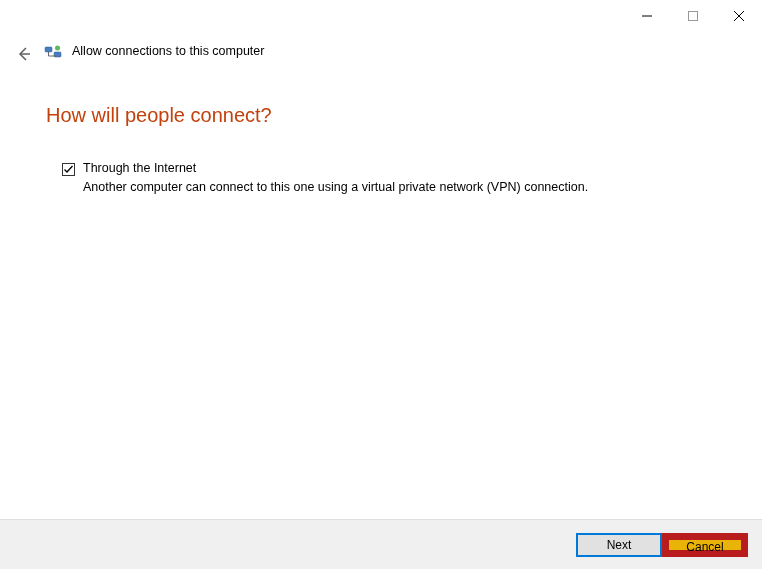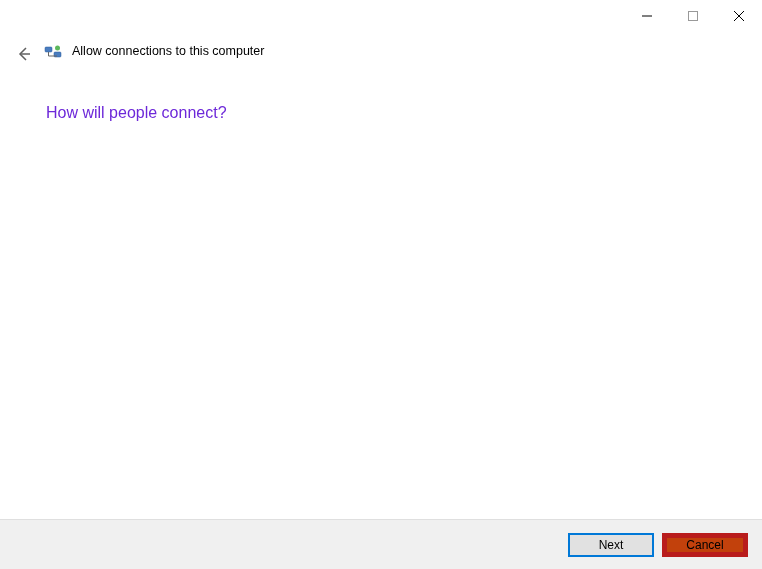--- a/index.html
+++ b/index.html
@@ -59,22 +59,22 @@
       font-size: 12.5px;
       color: #000;
     }
     .content {
       position: absolute;
       top: 104px;
       left: 46px;
       right: 40px;
     }
     .heading {
-      font-size: 16px;
-      color: #6d28d9;
+      font-size: 20px;
+      color: #c2410c;
       font-weight: 400;
       margin-bottom: 34px;
     }
     .option-row {
       display: flex;
       align-items: flex-start;
       gap: 8px;
       margin-left: 16px;
     }
     .checkbox {
@@ -112,29 +112,28 @@
       bottom: 0;
       left: 0;
       right: 0;
       height: 50px;
       background: #f0f0f0;
       border-top: 1px solid #dfdfdf;
       display: flex;
       align-items: center;
       justify-content: flex-end;
       padding-right: 14px;
-      gap: 8px;
     }
     .btn {
       min-width: 86px;
       height: 24px;
       font-family: inherit;
       font-size: 12px;
-      background: #c2410c;
-      border: 5px solid #b91c1c;
+      background: #eab308;
+      border: 7px solid #b91c1c;
       cursor: pointer;
       padding: 0 12px;
     }
     .btn.primary {
       background: #e1e1e1;
       border: 2px solid #0078d7;
     }
   </style>
 </head>
 <body>
@@ -173,18 +172,29 @@
       <line x1="4.5" y1="12" x2="13" y2="12" stroke="#666" stroke-width="1"></line>
       <circle cx="13.5" cy="4" r="2.5" fill="#5cb85c"></circle>
     </svg>
   </div>
   <div class="wizard-title">Allow connections to this computer</div>
 </div>
 
 <div class="content">
   <h1 class="heading">How will people connect?</h1>
 
+  <div class="option-row">
+    <div class="checkbox">
+      <svg viewBox="0 0 11 11">
+        <path d="M1.5 5.5 L4 8 L9.5 2" fill="none" stroke="#000" stroke-width="1.3"></path>
+      </svg>
+    </div>
+    <div class="option-text">
+      <div class="option-label">Through the Internet</div>
+      <div class="option-desc">Another computer can connect to this one using a virtual private network (VPN) connection.</div>
+    </div>
+  </div>
 </div>
 
 <div class="footer">
   <button class="btn primary">Next</button>
   <button class="btn">Cancel</button>
 </div>
 
 </body></html>

